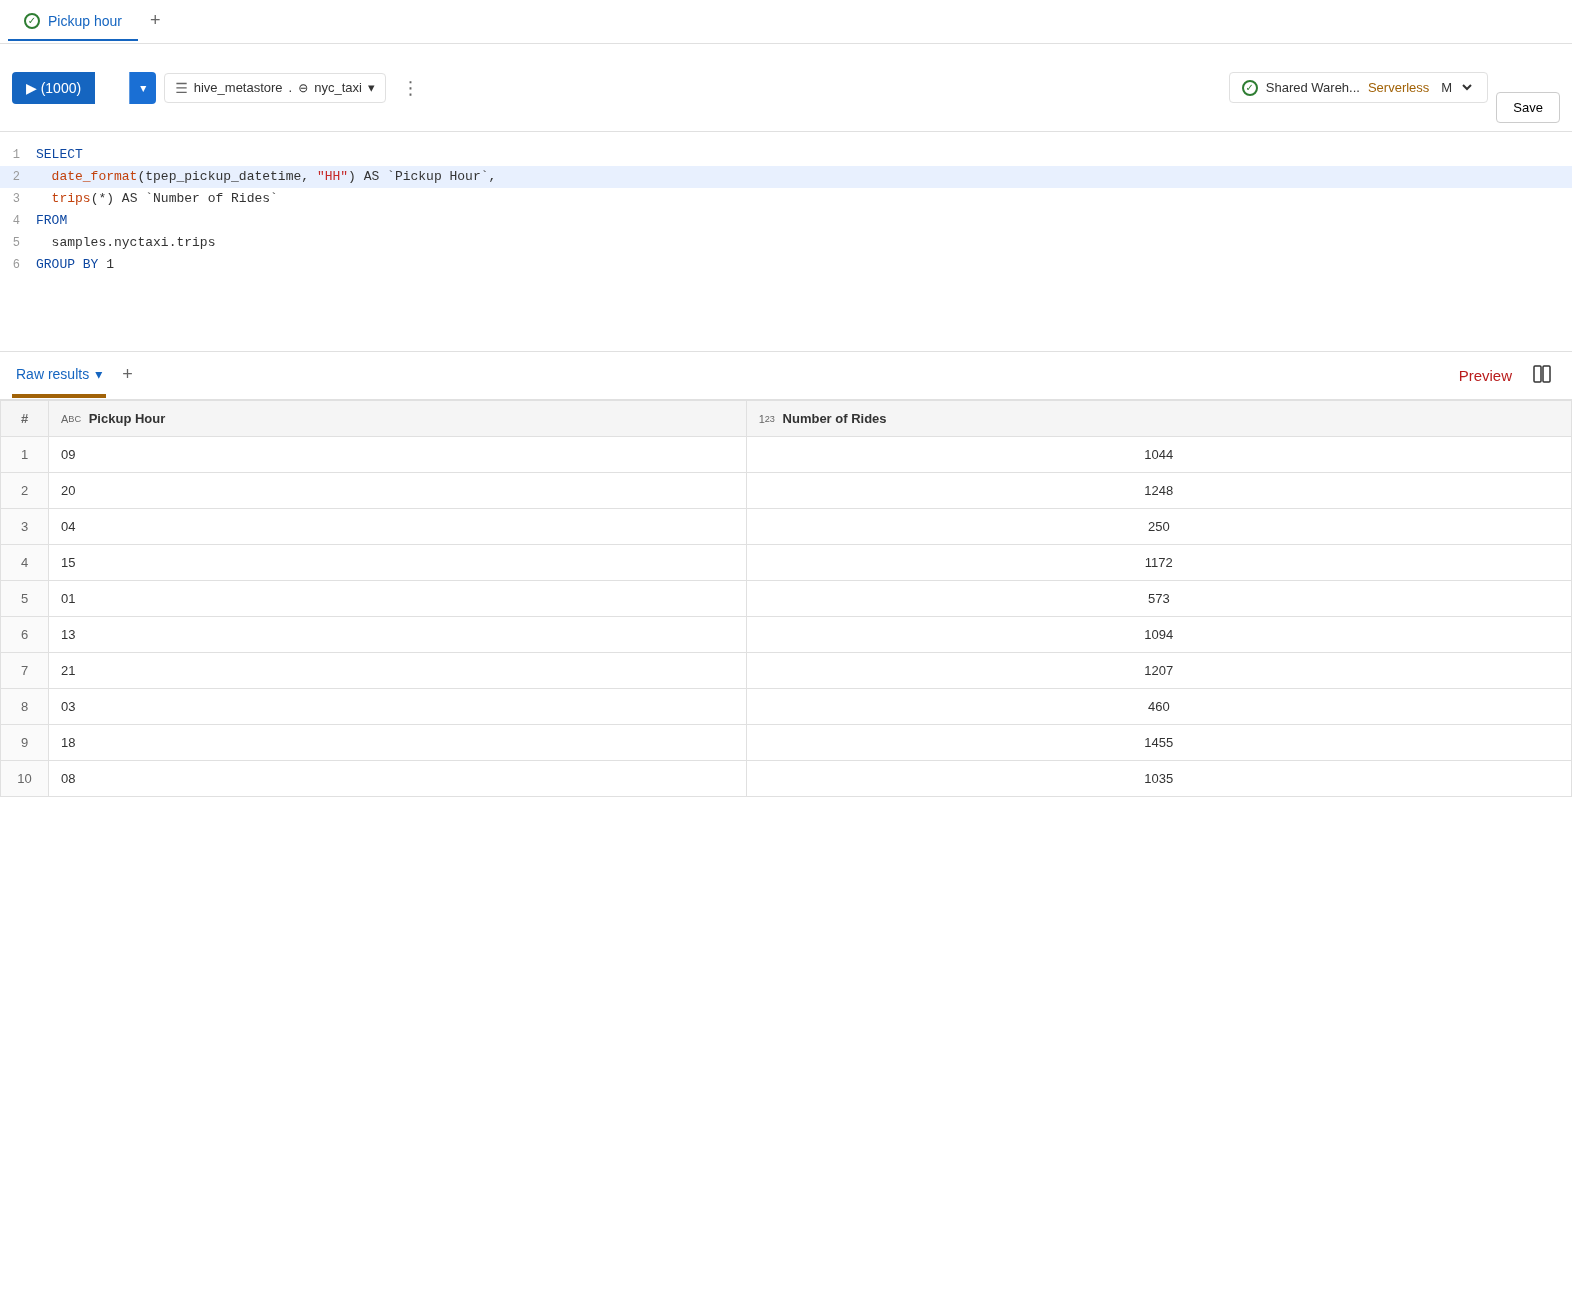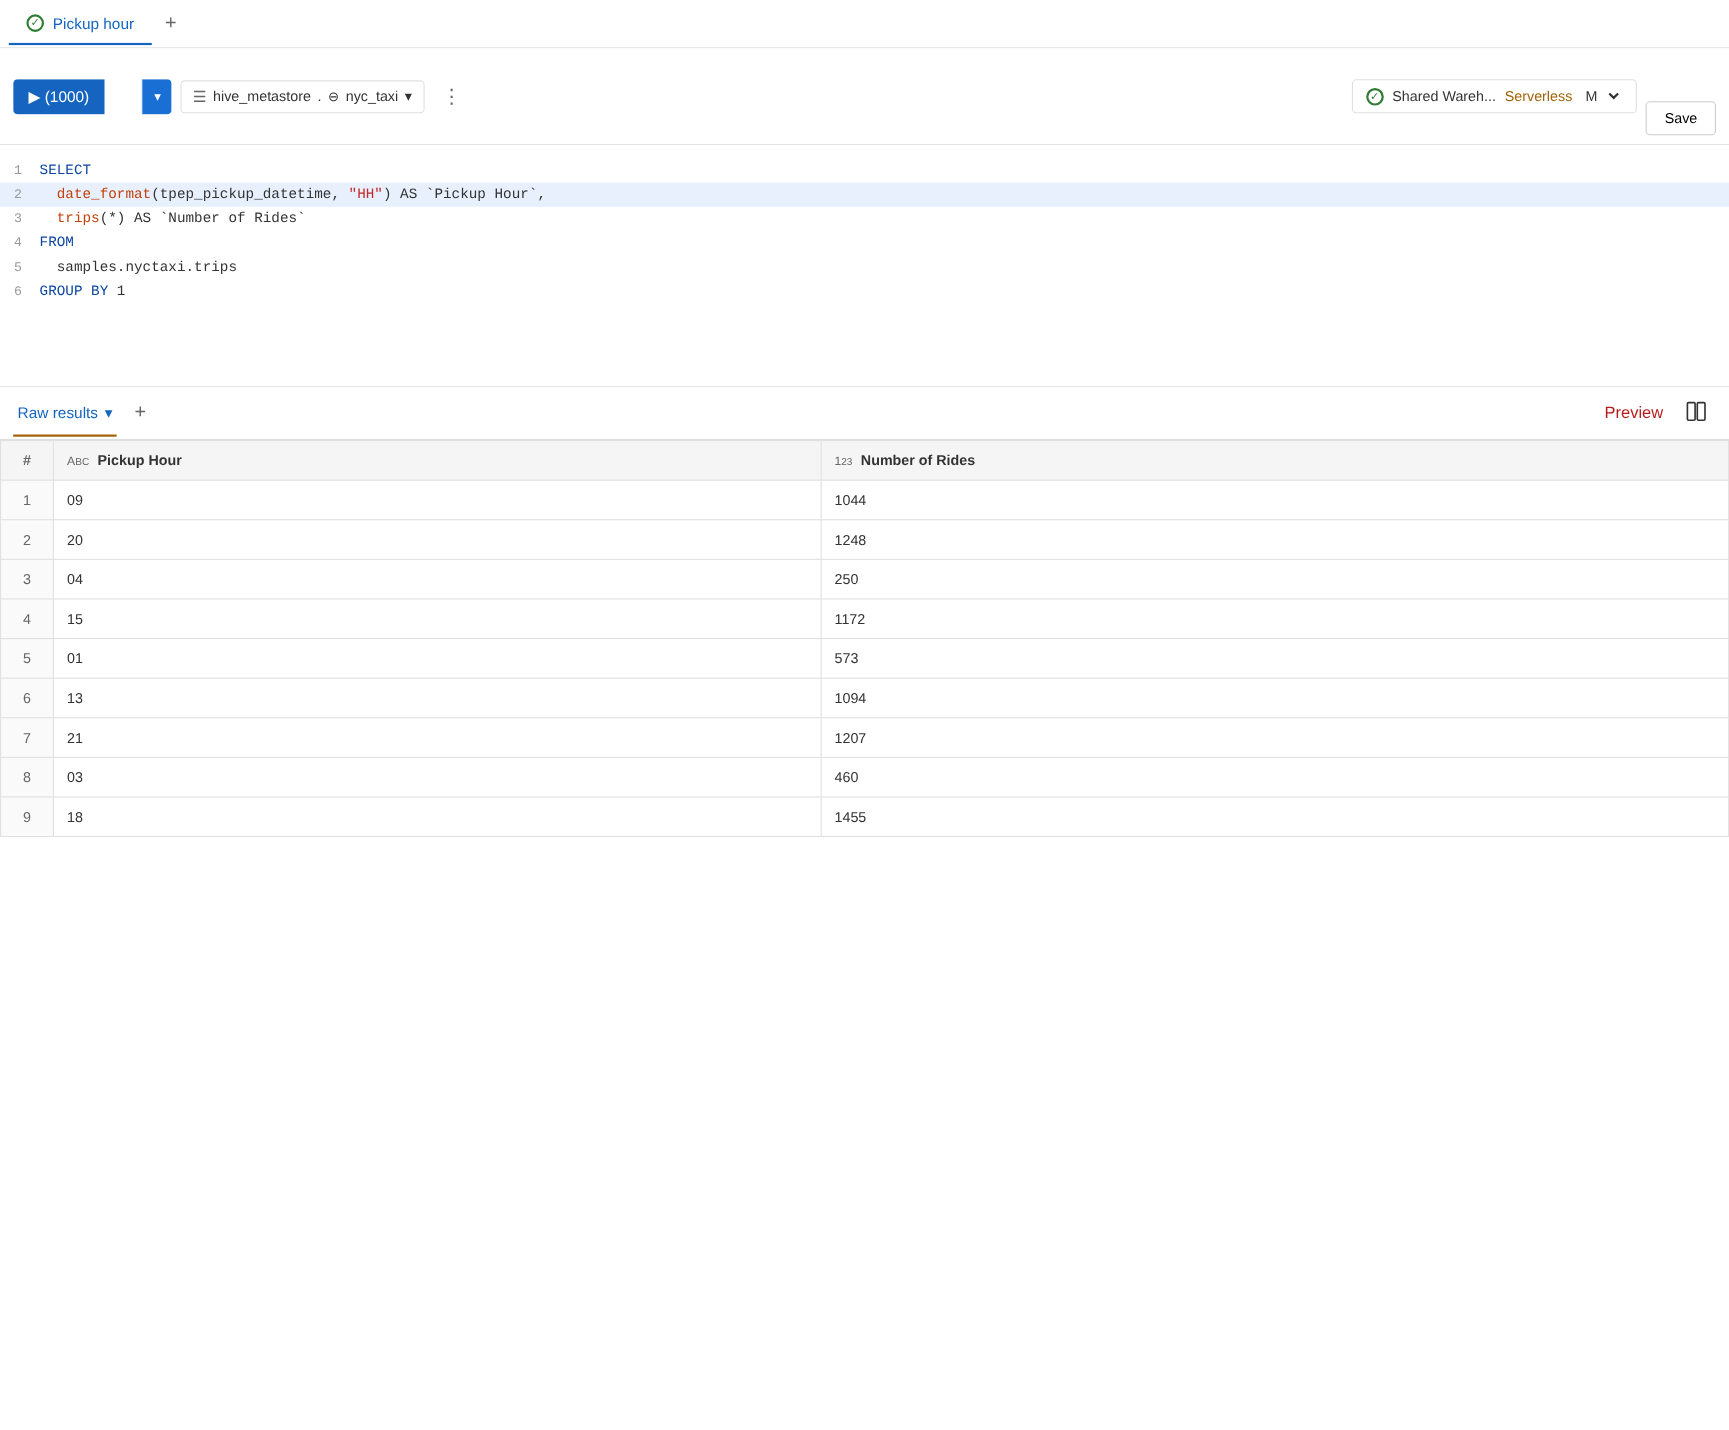--- a/index.html
+++ b/index.html
@@ -182,21 +182,21 @@
       display: flex;
       align-items: center;
       padding: 0 12px;
       border-bottom: 1px solid #e0e0e0;
     }
     .results-tab {
       display: flex;
       align-items: center;
       gap: 6px;
       padding: 12px 4px;
-      border-bottom: 2px solid #a16207;
+      border-bottom: 4px solid #a16207;
       cursor: pointer;
       font-size: 14px;
       color: #1565c0;
       font-weight: 500;
       margin-right: 8px;
     }
     .results-tab-add {
       color: #666;
       cursor: pointer;
       font-size: 18px;
@@ -245,21 +245,21 @@
       padding: 10px 12px;
       color: #333;
     }
     .data-table td.row-num {
       text-align: center;
       color: #666;
       width: 48px;
       background: #fafafa;
     }
     .data-table td.number-val {
-      text-align: left;
+      text-align: center;
     }
     .col-type-icon {
       display: inline-flex;
       align-items: center;
       margin-right: 4px;
       font-size: 11px;
       color: #666;
       font-weight: normal;
     }
 
@@ -422,18 +422,23 @@
             <tr>
               <td class="row-num">8</td>
               <td>03</td>
               <td class="number-val">460</td>
             </tr>
             <tr>
               <td class="row-num">9</td>
               <td>18</td>
               <td class="number-val">1455</td>
             </tr>
+            <tr>
+              <td class="row-num">10</td>
+              <td>08</td>
+              <td class="number-val">1035</td>
+            </tr>
           </tbody>
       </table>
     </div>
   </div>
 
 </div>
 
 </body></html>

